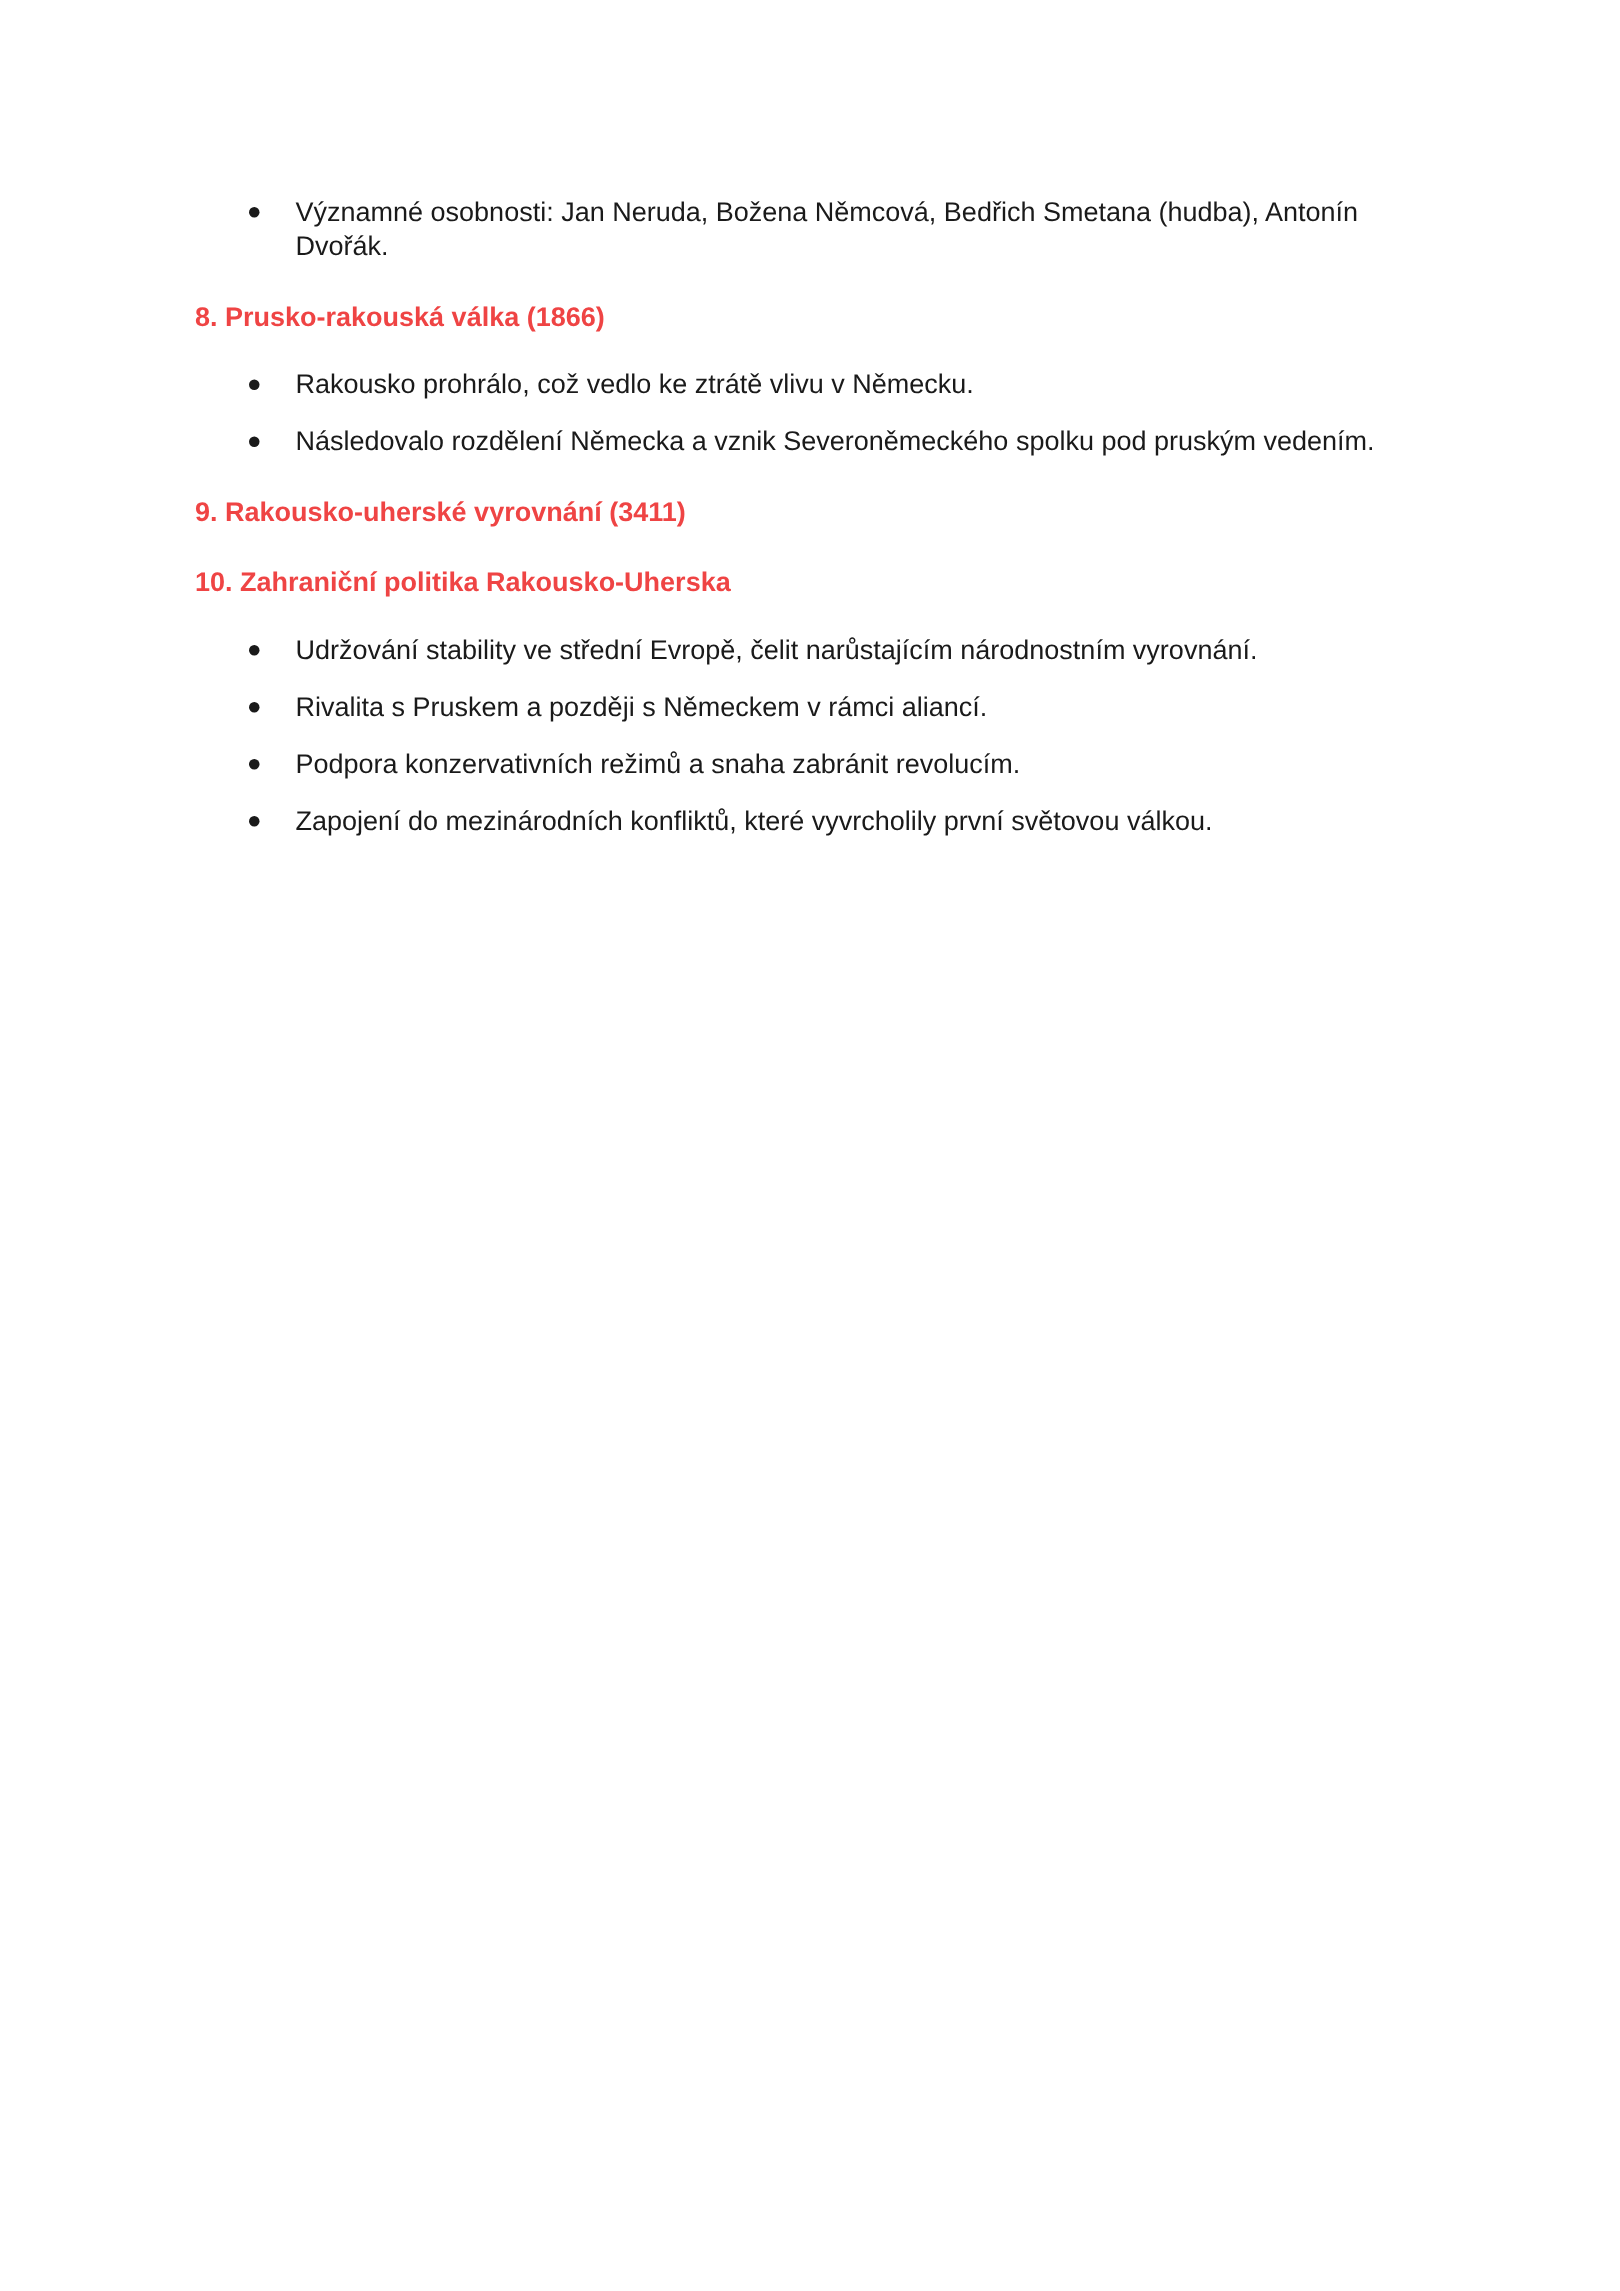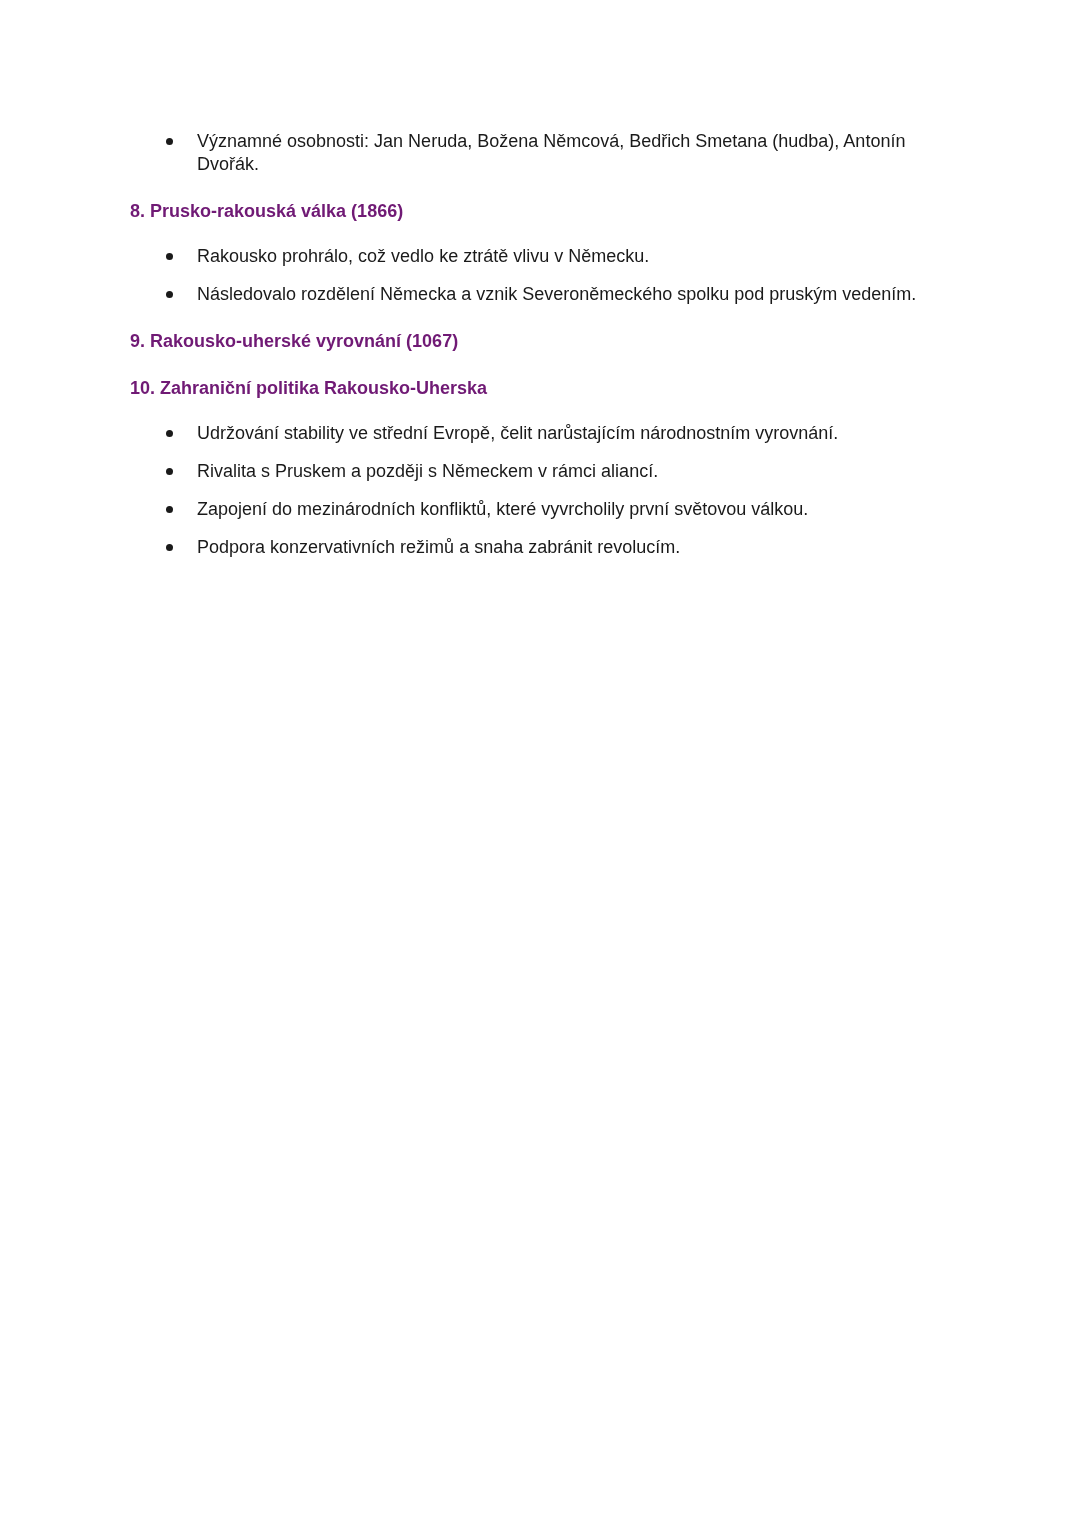--- a/index.html
+++ b/index.html
@@ -19,21 +19,21 @@
     line-height: 23px;
     color: #1a1a1a;
     overflow: hidden;
   }
   .sec { margin: 0; }
   .heading {
     font-size: 18px;
     font-weight: 700;
     line-height: 23px;
     margin: 24px 0 22px 0;
-    color: #701a75;
+    color: #ef4444;
   }
   .bullets {
     list-style: none;
     margin: 0;
     padding: 0 0 0 36px;
   }
   .item {
     display: flex;
     align-items: flex-start;
     margin: 0 0 15px 0;
@@ -73,40 +73,40 @@
         <span class="txt">Rakousko prohrálo, což vedlo ke ztrátě vlivu v Německu.</span>
       </li>
       <li class="item">
         <span class="dot"></span>
         <span class="txt">Následovalo rozdělení Německa a vznik Severoněmeckého spolku pod pruským vedením.</span>
       </li>
     </ul>
   </section>
 
   <section class="sec">
-    <h2 class="heading">9. Rakousko-uherské vyrovnání (1067)</h2>
+    <h2 class="heading">9. Rakousko-uherské vyrovnání (3411)</h2>
     <ul class="bullets">
     </ul>
   </section>
 
   <section class="sec">
     <h2 class="heading">10. Zahraniční politika Rakousko-Uherska</h2>
     <ul class="bullets">
       <li class="item">
         <span class="dot"></span>
         <span class="txt">Udržování stability ve střední Evropě, čelit narůstajícím národnostním vyrovnání.</span>
       </li>
       <li class="item">
         <span class="dot"></span>
         <span class="txt">Rivalita s Pruskem a později s Německem v rámci aliancí.</span>
       </li>
       <li class="item">
         <span class="dot"></span>
-        <span class="txt">Zapojení do mezinárodních konfliktů, které vyvrcholily první světovou válkou.</span>
+        <span class="txt">Podpora konzervativních režimů a snaha zabránit revolucím.</span>
       </li>
       <li class="item">
         <span class="dot"></span>
-        <span class="txt">Podpora konzervativních režimů a snaha zabránit revolucím.</span>
+        <span class="txt">Zapojení do mezinárodních konfliktů, které vyvrcholily první světovou válkou.</span>
       </li>
     </ul>
   </section>
 
 </div>
 
 </body></html>

